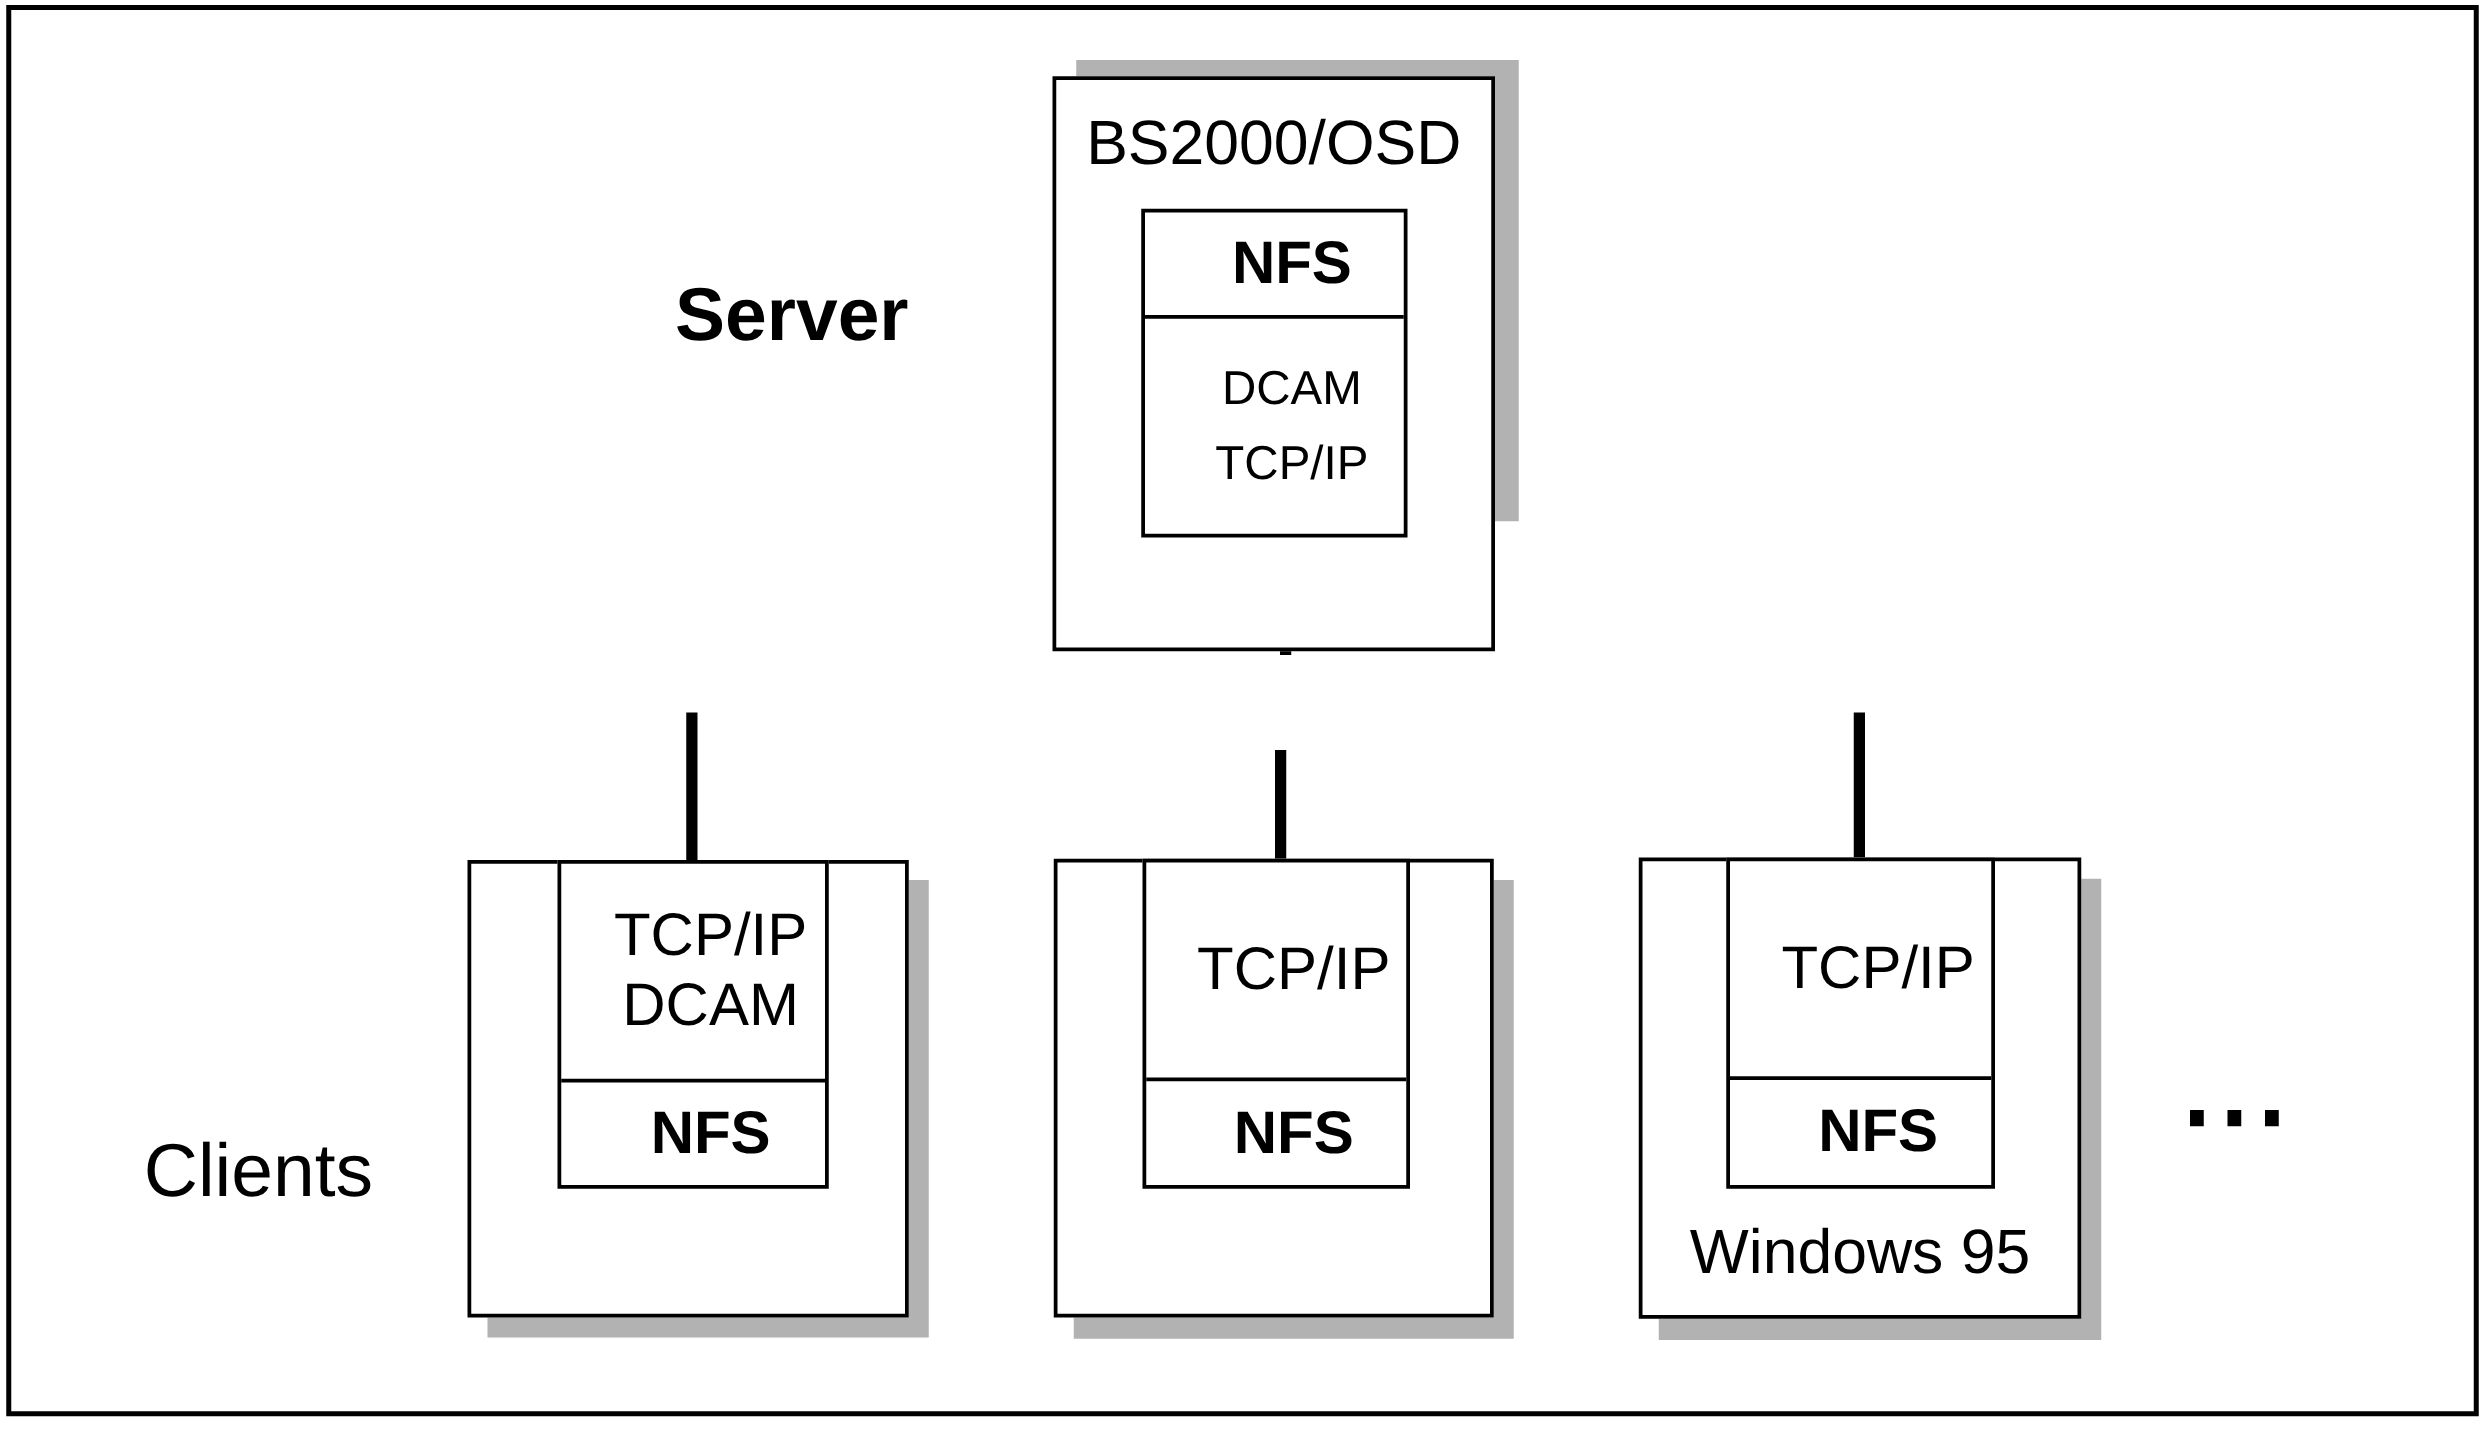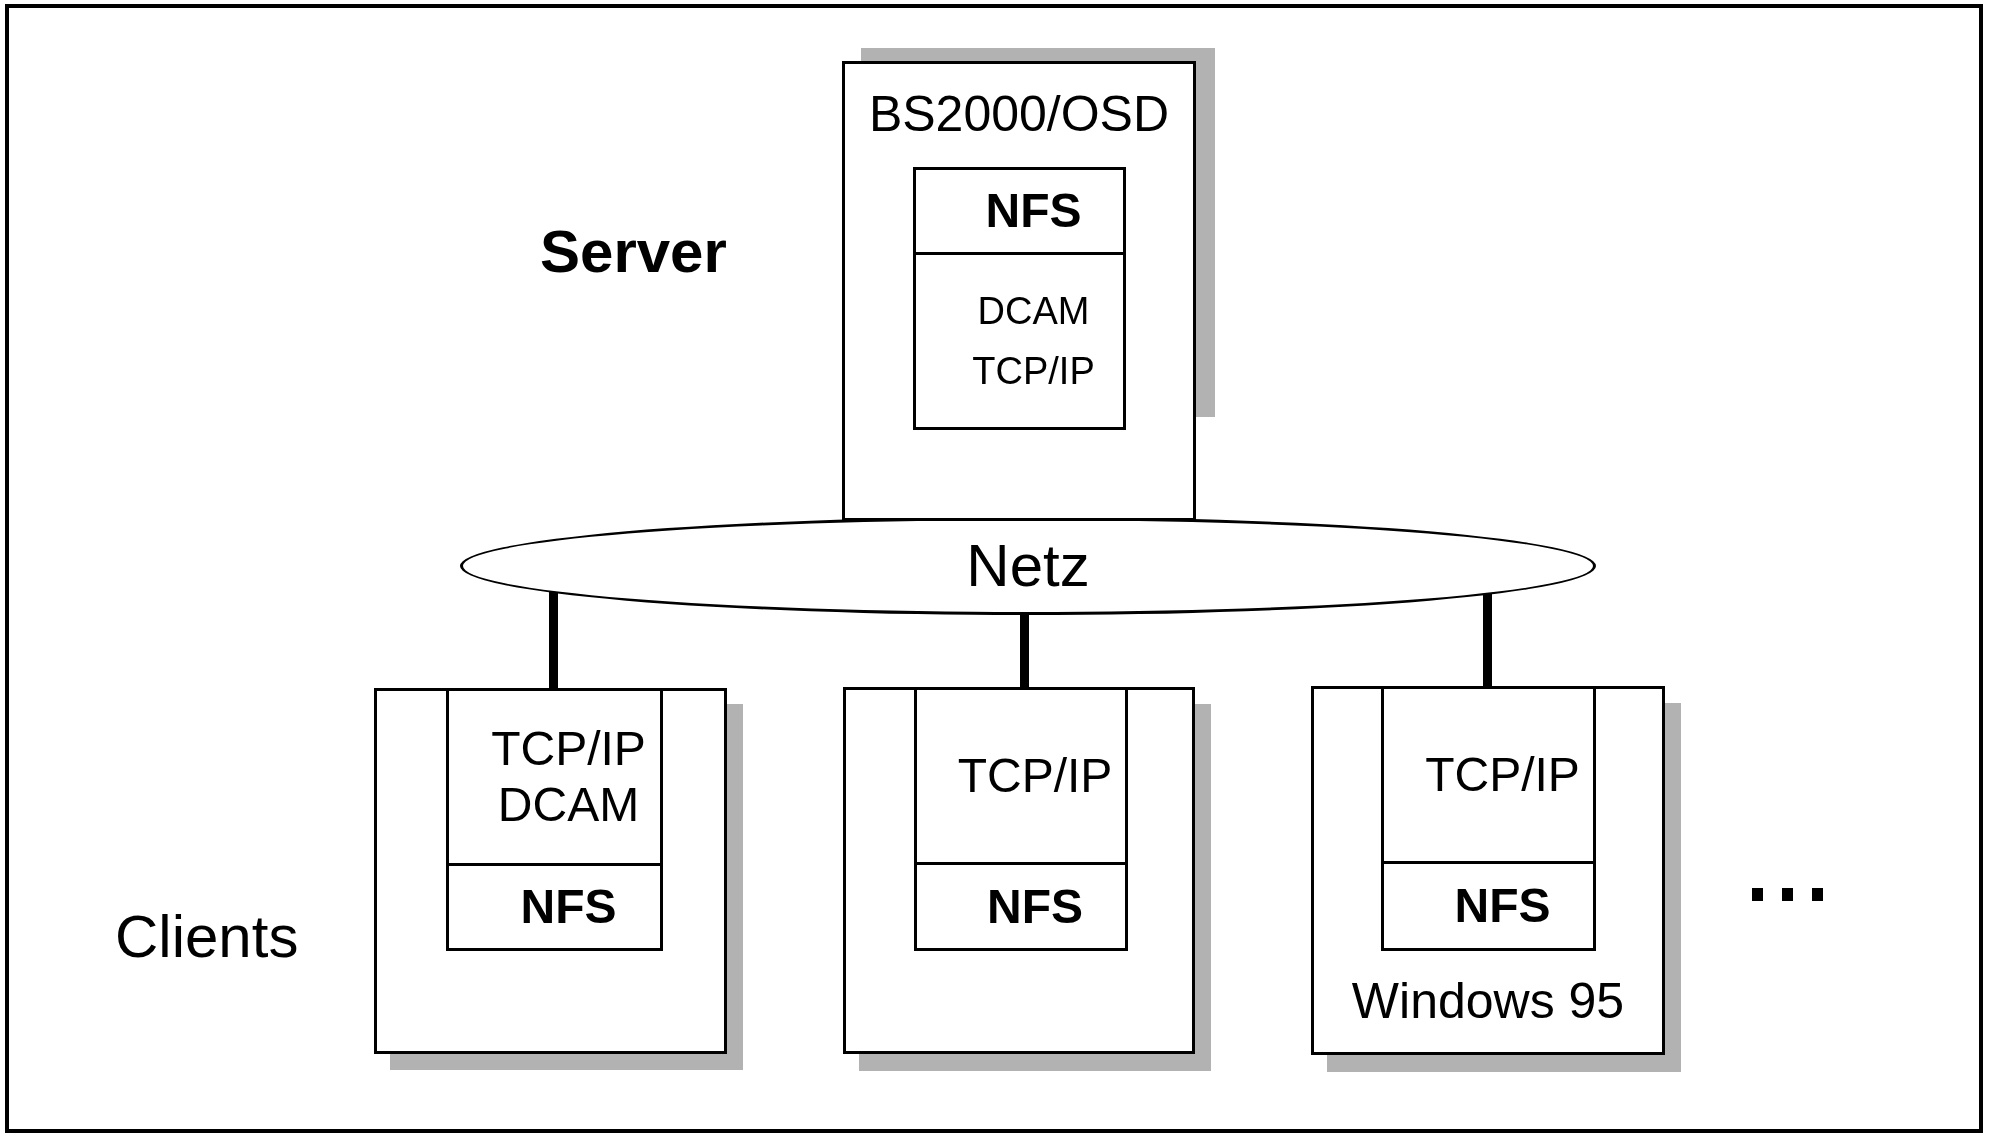--- a/index.html
+++ b/index.html
@@ -123,23 +123,20 @@
   <div class="shadow shadow-server"></div>
   <div class="shadow shadow-unix"></div>
   <div class="shadow shadow-msdos"></div>
   <div class="shadow shadow-win"></div>
 
   <div class="connector conn-server"></div>
   <div class="connector conn-unix"></div>
   <div class="connector conn-msdos"></div>
   <div class="connector conn-win"></div>
 
-  <div class="net-ellipse">
-    <div class="big-label">Netz</div>
-  </div>
 
   <div class="node-box server-box">
     <div class="server-title">BS2000/OSD</div>
     <div class="stack stack-server">
       <div class="sect sect-nfs-server sect-divider">NFS</div>
       <div class="sect sect-transport-server">
         <span>DCAM</span>
         <span>TCP/IP</span>
       </div>
     </div>

